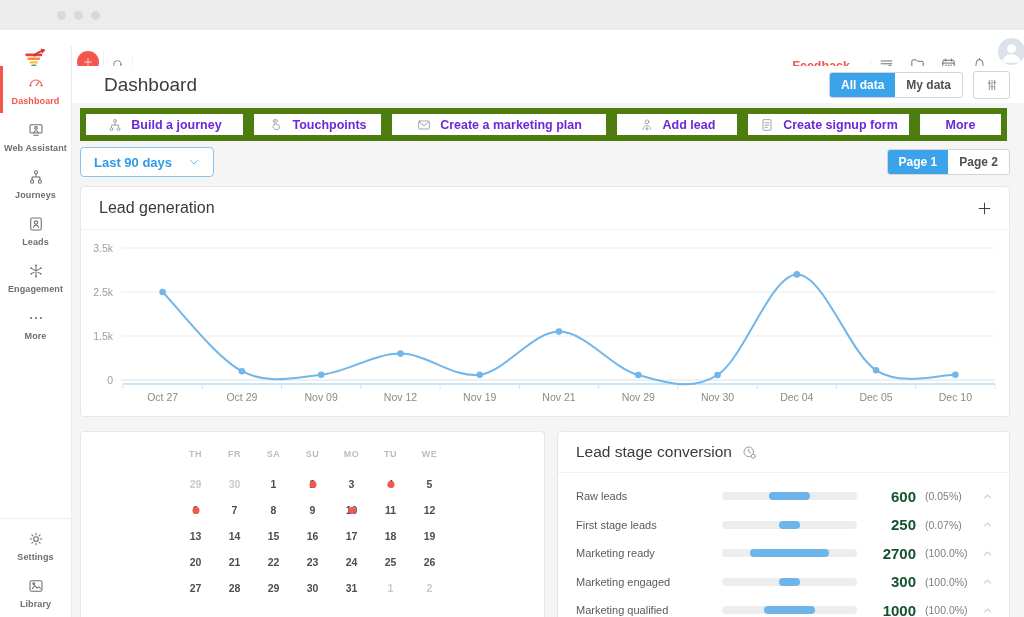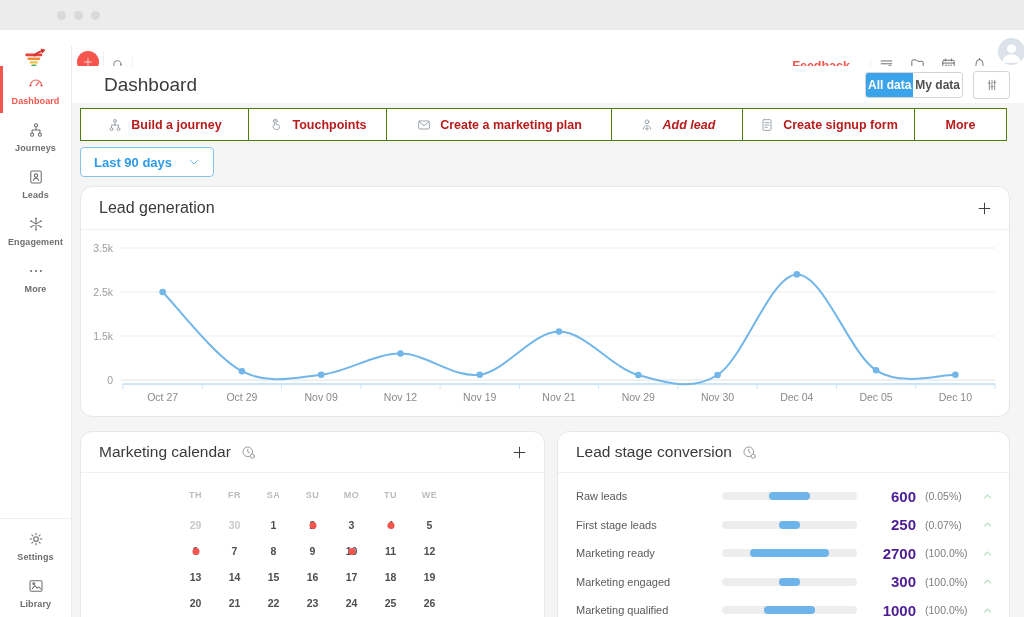--- a/index.html
+++ b/index.html
@@ -23,34 +23,34 @@
   .sidebar{position:absolute;top:66px;left:0;width:72px;bottom:0;background:#fff;border-right:1px solid #ececec;display:flex;flex-direction:column}
   .side-item{display:flex;flex-direction:column;align-items:center;gap:4px;padding:8px 0 7px;color:#6e6e6e;cursor:pointer;border-left:3px solid transparent;border-right:3px solid transparent;text-align:center}
   .side-item .icon{display:flex}
   .side-item .icon svg{width:18px;height:18px}
   .side-label{font-size:9px;font-weight:700;letter-spacing:.1px}
   .side-item.active{color:#f4564e;border-left-color:#f4564e}
   .side-bottom{margin-top:auto;border-top:1px solid #efefef;padding:3px 0 1px}
   .main-header{position:absolute;left:72px;top:66px;right:0;height:37px;background:#fff;display:flex;align-items:center;padding:0 14px 0 32px}
   .page-title{font-size:19px;color:#3c3c3c;font-weight:500;flex:1}
   .toggle{display:flex;border:1px solid #d4d4d4;border-radius:3px;overflow:hidden;background:#fff}
-  .seg{padding:5px 2px;font-size:12px;font-weight:700;color:#4f4f4f;cursor:pointer}
+  .seg{padding:5px 11px;font-size:12px;font-weight:700;color:#4f4f4f;cursor:pointer}
   .seg.active{background:#3ba3ea;color:#fff}
   .filter-btn{width:37px;height:28px;border:1px solid #d4d4d4;border-radius:3px;margin-left:10px;display:flex;align-items:center;justify-content:center;color:#8a8a8a;background:#fff;cursor:pointer}
   .filter-btn svg{width:16px;height:16px}
   .content{position:absolute;left:72px;top:103px;right:0;bottom:0;background:#f5f5f6;padding:5px 14px 0 8px}
   .action-bar{display:flex;height:33px}
-  .action-cell{background:#fff;border:1px solid #4d7c0f;margin-left:-1px;display:flex;align-items:center;justify-content:center;gap:8px;font-size:12.5px;font-weight:700;color:#b91c1c;cursor:pointer}
+  .action-cell{background:#fff;border:6px solid #4d7c0f;margin-left:-1px;display:flex;align-items:center;justify-content:center;gap:8px;font-size:12.5px;font-weight:700;color:#6d28d9;cursor:pointer}
   .action-cell:first-child{margin-left:0}
   .action-cell .icon{display:flex;color:#97a0a8}
   .action-cell .icon svg{width:16px;height:16px}
   .controls{display:flex;justify-content:space-between;align-items:center;margin-top:6px;height:30px}
   .dropdown{height:30px;border:1px solid #85c4ef;border-radius:4px;background:#fff;display:flex;align-items:center;gap:16px;padding:0 13px;color:#2f9be8;font-size:13px;font-weight:700;cursor:pointer}
   .dropdown svg{width:12px;height:12px}
-  .panel{background:#fff;border:1px solid #e7e7e7;border-radius:12px}
+  .panel{background:#fff;border:1px solid #e7e7e7;border-radius:4px}
   .panel-head{display:flex;align-items:center;padding:0 16px 0 18px;border-bottom:1px solid #f1f1f1}
   .panel-title{font-size:16px;color:#3a3a3a}
   .panel-plus{margin-left:auto;color:#3f3f3f;cursor:pointer;display:flex}
   .panel-plus svg{width:17px;height:17px}
   .hist{color:#9a9a9a;margin-left:9px;display:flex}
   .hist svg{width:17px;height:17px}
   .lead-gen{margin-top:9px;height:231px}
   .lead-gen .panel-head{height:43px}
   #chart{padding:2px 0 0 2px}
   #chart text{font-family:"Liberation Sans",sans-serif}
@@ -64,21 +64,21 @@
   .cal-row{display:flex}
   .cal-hcell{width:39px;height:20px;display:flex;align-items:center;justify-content:center;font-size:9px;color:#bcbcbc;font-weight:700;letter-spacing:.5px}
   .cal-cell{width:39px;height:26px;position:relative;display:flex;align-items:flex-end;justify-content:center;font-size:10.5px;font-weight:700;color:#4e4e4e;cursor:pointer}
   .cal-cell.muted{color:#c9c9c9}
   .cal-dot{position:absolute;left:50%;transform:translateX(-50%);top:17px;width:7px;height:7px;border-radius:50%;background:#f4564e}
   .conv-body{padding:9px 16px 0 18px}
   .conv-row{display:flex;align-items:center;height:28.5px}
   .conv-label{flex:1;font-size:11px;color:#5a5a5a}
   .conv-track{width:135px;height:8px;background:#ededed;border-radius:4px;position:relative;margin-right:13px}
   .conv-fill{position:absolute;top:0;height:8px;border-radius:4px;background:#6cb4ea}
-  .conv-value{width:46px;text-align:right;font-size:15px;font-weight:700;color:#4c1d95;margin-right:9px}
+  .conv-value{width:46px;text-align:right;font-size:15px;font-weight:700;color:#14532d;margin-right:9px}
   .conv-pct{width:57px;font-size:10.5px;color:#7d7d7d}
   .conv-caret{color:#3fae62;display:flex;cursor:pointer}
   .conv-caret svg{width:11px;height:11px}
   .icon svg *, .top-icon svg *, .filter-btn svg *, .search-cell svg *, .dropdown svg *, .hist svg *, .panel-plus svg *, .plus-btn svg *, .conv-caret svg *{stroke:currentColor;fill:none;stroke-width:1.4;stroke-linecap:round;stroke-linejoin:round}
   .icon svg .f, .top-icon svg .f, .avatar svg .f{fill:currentColor;stroke:none}
   .hist svg .mf{fill:#fff;stroke:currentColor}
 </style>
 </head>
 <body>
 
@@ -161,20 +161,31 @@
             <path d="M4.5 15.5a7.5 7.5 0 1 1 15 0"></path>
             <path d="M12 15.5l3.6-4.6"></path>
             <path d="M3.5 15.5h2M18.5 15.5h2"></path>
           </svg>
         </span>
         <span class="side-label">Dashboard</span>
       </div>
       <div class="side-item">
         <span class="icon">
           <svg viewBox="0 0 24 24">
+            <rect x="4" y="5" width="16" height="11" rx="1.5"></rect>
+            <circle cx="12" cy="9.3" r="1.8"></circle>
+            <path d="M8.8 16c.4-2 1.7-3.1 3.2-3.1s2.8 1.1 3.2 3.1"></path>
+            <path d="M9 19h6"></path>
+          </svg>
+        </span>
+        <span class="side-label">Web Assistant</span>
+      </div>
+      <div class="side-item">
+        <span class="icon">
+          <svg viewBox="0 0 24 24">
             <circle cx="12" cy="5.8" r="2.1"></circle>
             <circle cx="6.8" cy="18.2" r="2.1"></circle>
             <circle cx="17.2" cy="18.2" r="2.1"></circle>
             <path d="M12 7.9V12M12 12H6.8v4M12 12h5.2v4"></path>
           </svg>
         </span>
         <span class="side-label">Journeys</span>
       </div>
       <div class="side-item">
         <span class="icon">
@@ -272,21 +283,21 @@
       </div>
       <div class="action-cell" style="width: 226px;">
         <span class="icon">
           <svg viewBox="0 0 24 24">
             <rect x="4" y="6" width="16" height="12" rx="1.5"></rect>
             <path d="M4.8 7.2L12 13l7.2-5.8"></path>
           </svg>
         </span>
         <span>Create a marketing plan</span>
       </div>
-      <div class="action-cell" style="width: 132px; font-style: italic;">
+      <div class="action-cell" style="width: 132px;">
         <span class="icon">
           <svg viewBox="0 0 24 24">
             <circle cx="12" cy="7.3" r="2.9"></circle>
             <path d="M6.3 18.2c.5-3.4 2.9-5.2 5.7-5.2s5.2 1.8 5.7 5.2"></path>
             <path d="M12 15.6v4.2M9.9 17.7h4.2"></path>
           </svg>
         </span>
         <span>Add lead</span>
       </div>
       <div class="action-cell" style="width: 173px;">
@@ -303,20 +314,24 @@
       </div>
     </div>
 
   <div class="controls">
     <div class="dropdown">
       <span>Last 90 days</span>
       <svg viewBox="0 0 24 24">
           <path d="M5 9l7 7 7-7" stroke-width="2.6"></path>
         </svg>
     </div>
+    <div class="toggle pages" id="pages-toggle">
+        <span class="seg active">Page 1</span>
+        <span class="seg">Page 2</span>
+      </div>
   </div>
 
   <div class="panel lead-gen">
     <div class="panel-head">
       <span class="panel-title">Lead generation</span>
       <span class="panel-plus">
         <svg viewBox="0 0 24 24">
             <path d="M12 4.5v15M4.5 12h15" stroke-width="1.1"></path>
           </svg>
       </span>
@@ -364,35 +379,20 @@
           <circle cx="555.2727272727273" cy="143.01333333333332" r="3.3" fill="#72b6ea"></circle>
           <circle cx="634.5454545454545" cy="143.01333333333332" r="3.3" fill="#72b6ea"></circle>
           <circle cx="713.8181818181818" cy="42.4" r="3.3" fill="#72b6ea"></circle>
           <circle cx="793.090909090909" cy="138.32" r="3.3" fill="#72b6ea"></circle>
           <circle cx="872.3636363636363" cy="142.72" r="3.3" fill="#72b6ea"></circle>
         </svg></div>
   </div>
 
   <div class="bottom-row">
     <div class="panel cal-panel">
-      <div class="panel-head">
-        <span class="panel-title">Marketing calendar</span>
-        <span class="hist">
-          <svg viewBox="0 0 24 24">
-              <circle cx="11" cy="11" r="6.8"></circle>
-              <path d="M11 7.4v3.8l2.4 1.5"></path>
-              <circle class="mf" cx="17.3" cy="17.3" r="2.9"></circle>
-            </svg>
-        </span>
-        <span class="panel-plus">
-          <svg viewBox="0 0 24 24">
-              <path d="M12 4.5v15M4.5 12h15" stroke-width="1.1"></path>
-            </svg>
-        </span>
-      </div>
       <div class="cal-body">
         <div class="cal-grid">
           <div class="cal-row" id="cal-head">
               <span class="cal-hcell">TH</span>
               <span class="cal-hcell">FR</span>
               <span class="cal-hcell">SA</span>
               <span class="cal-hcell">SU</span>
               <span class="cal-hcell">MO</span>
               <span class="cal-hcell">TU</span>
               <span class="cal-hcell">WE</span>

